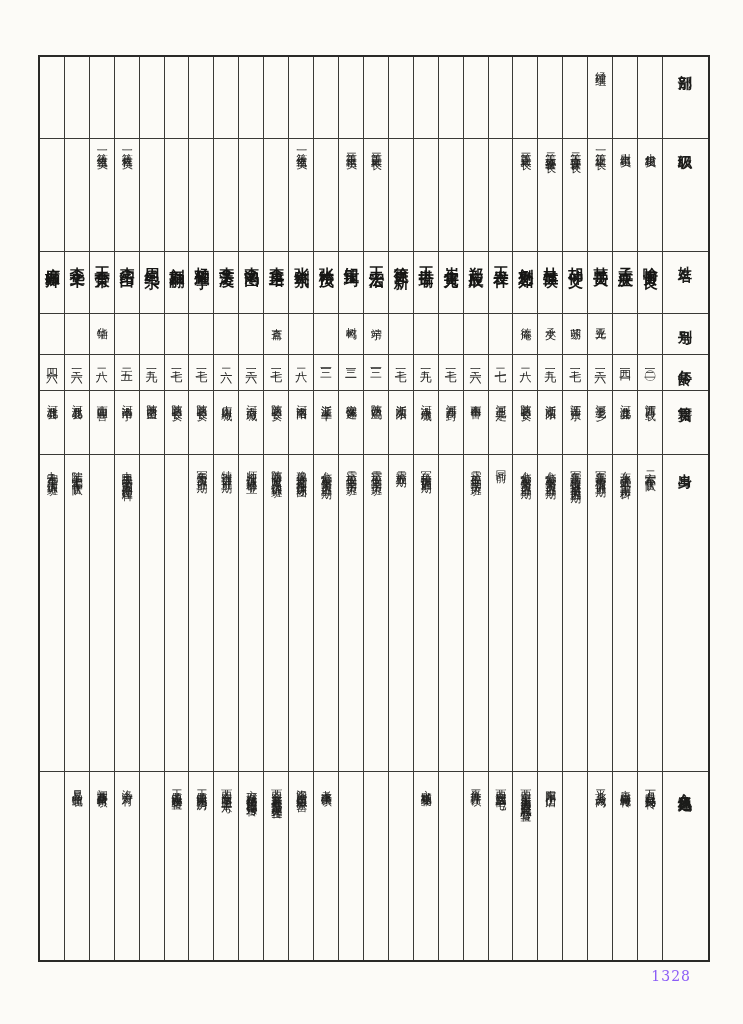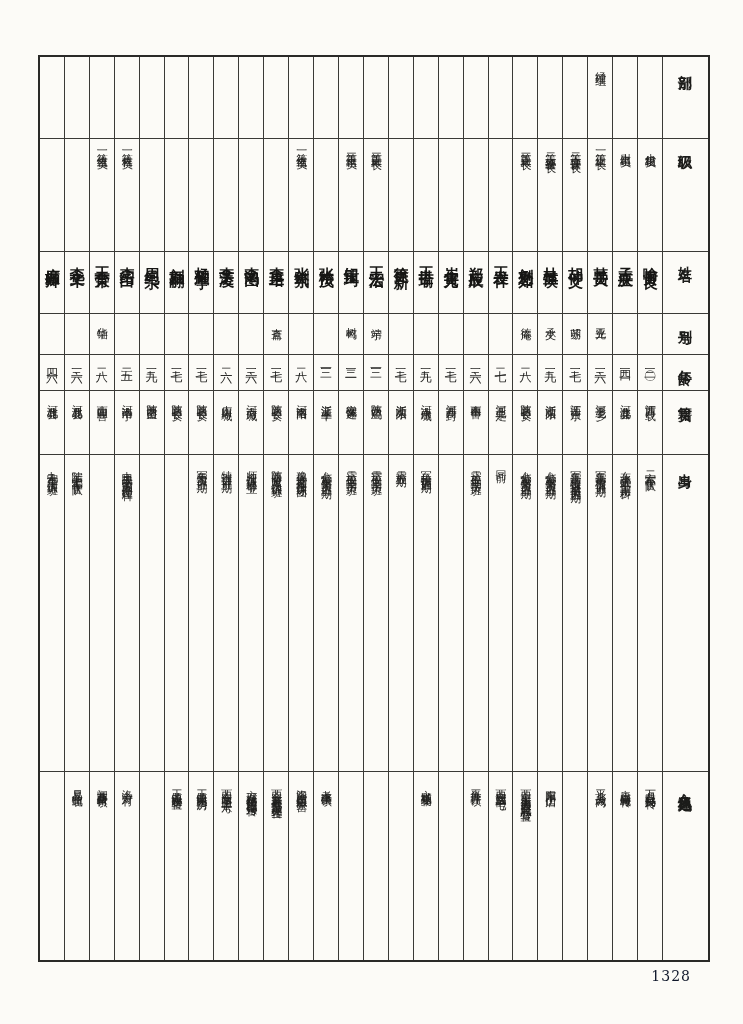--- a/index.html
+++ b/index.html
@@ -59,21 +59,21 @@
   .hl-dept{letter-spacing:36px;padding-top:12px;}
   .hl-rank{letter-spacing:56px;padding-top:16px;}
   .hl-name{letter-spacing:22px;padding-top:9px;}
   .hl-alias{letter-spacing:7px;padding-top:7px;}
   .hl-age{letter-spacing:3px;padding-top:5px;}
   .hl-native{letter-spacing:22px;padding-top:9px;}
   .hl-origin{letter-spacing:112px;padding-top:72px;}
   .hl-addr{letter-spacing:17px;padding-top:14px;}
   .page-number{
     position:absolute;right:52px;top:968px;
-    font-size:14px;color:#0f172a;letter-spacing:1px;
+    font-size:14px;color:#8b5cf6;letter-spacing:1px;
   }
 </style>
 </head>
 <body>
 
 <div class="page">
 
   <div class="registry-table">
 
     <div class="col header-col">

